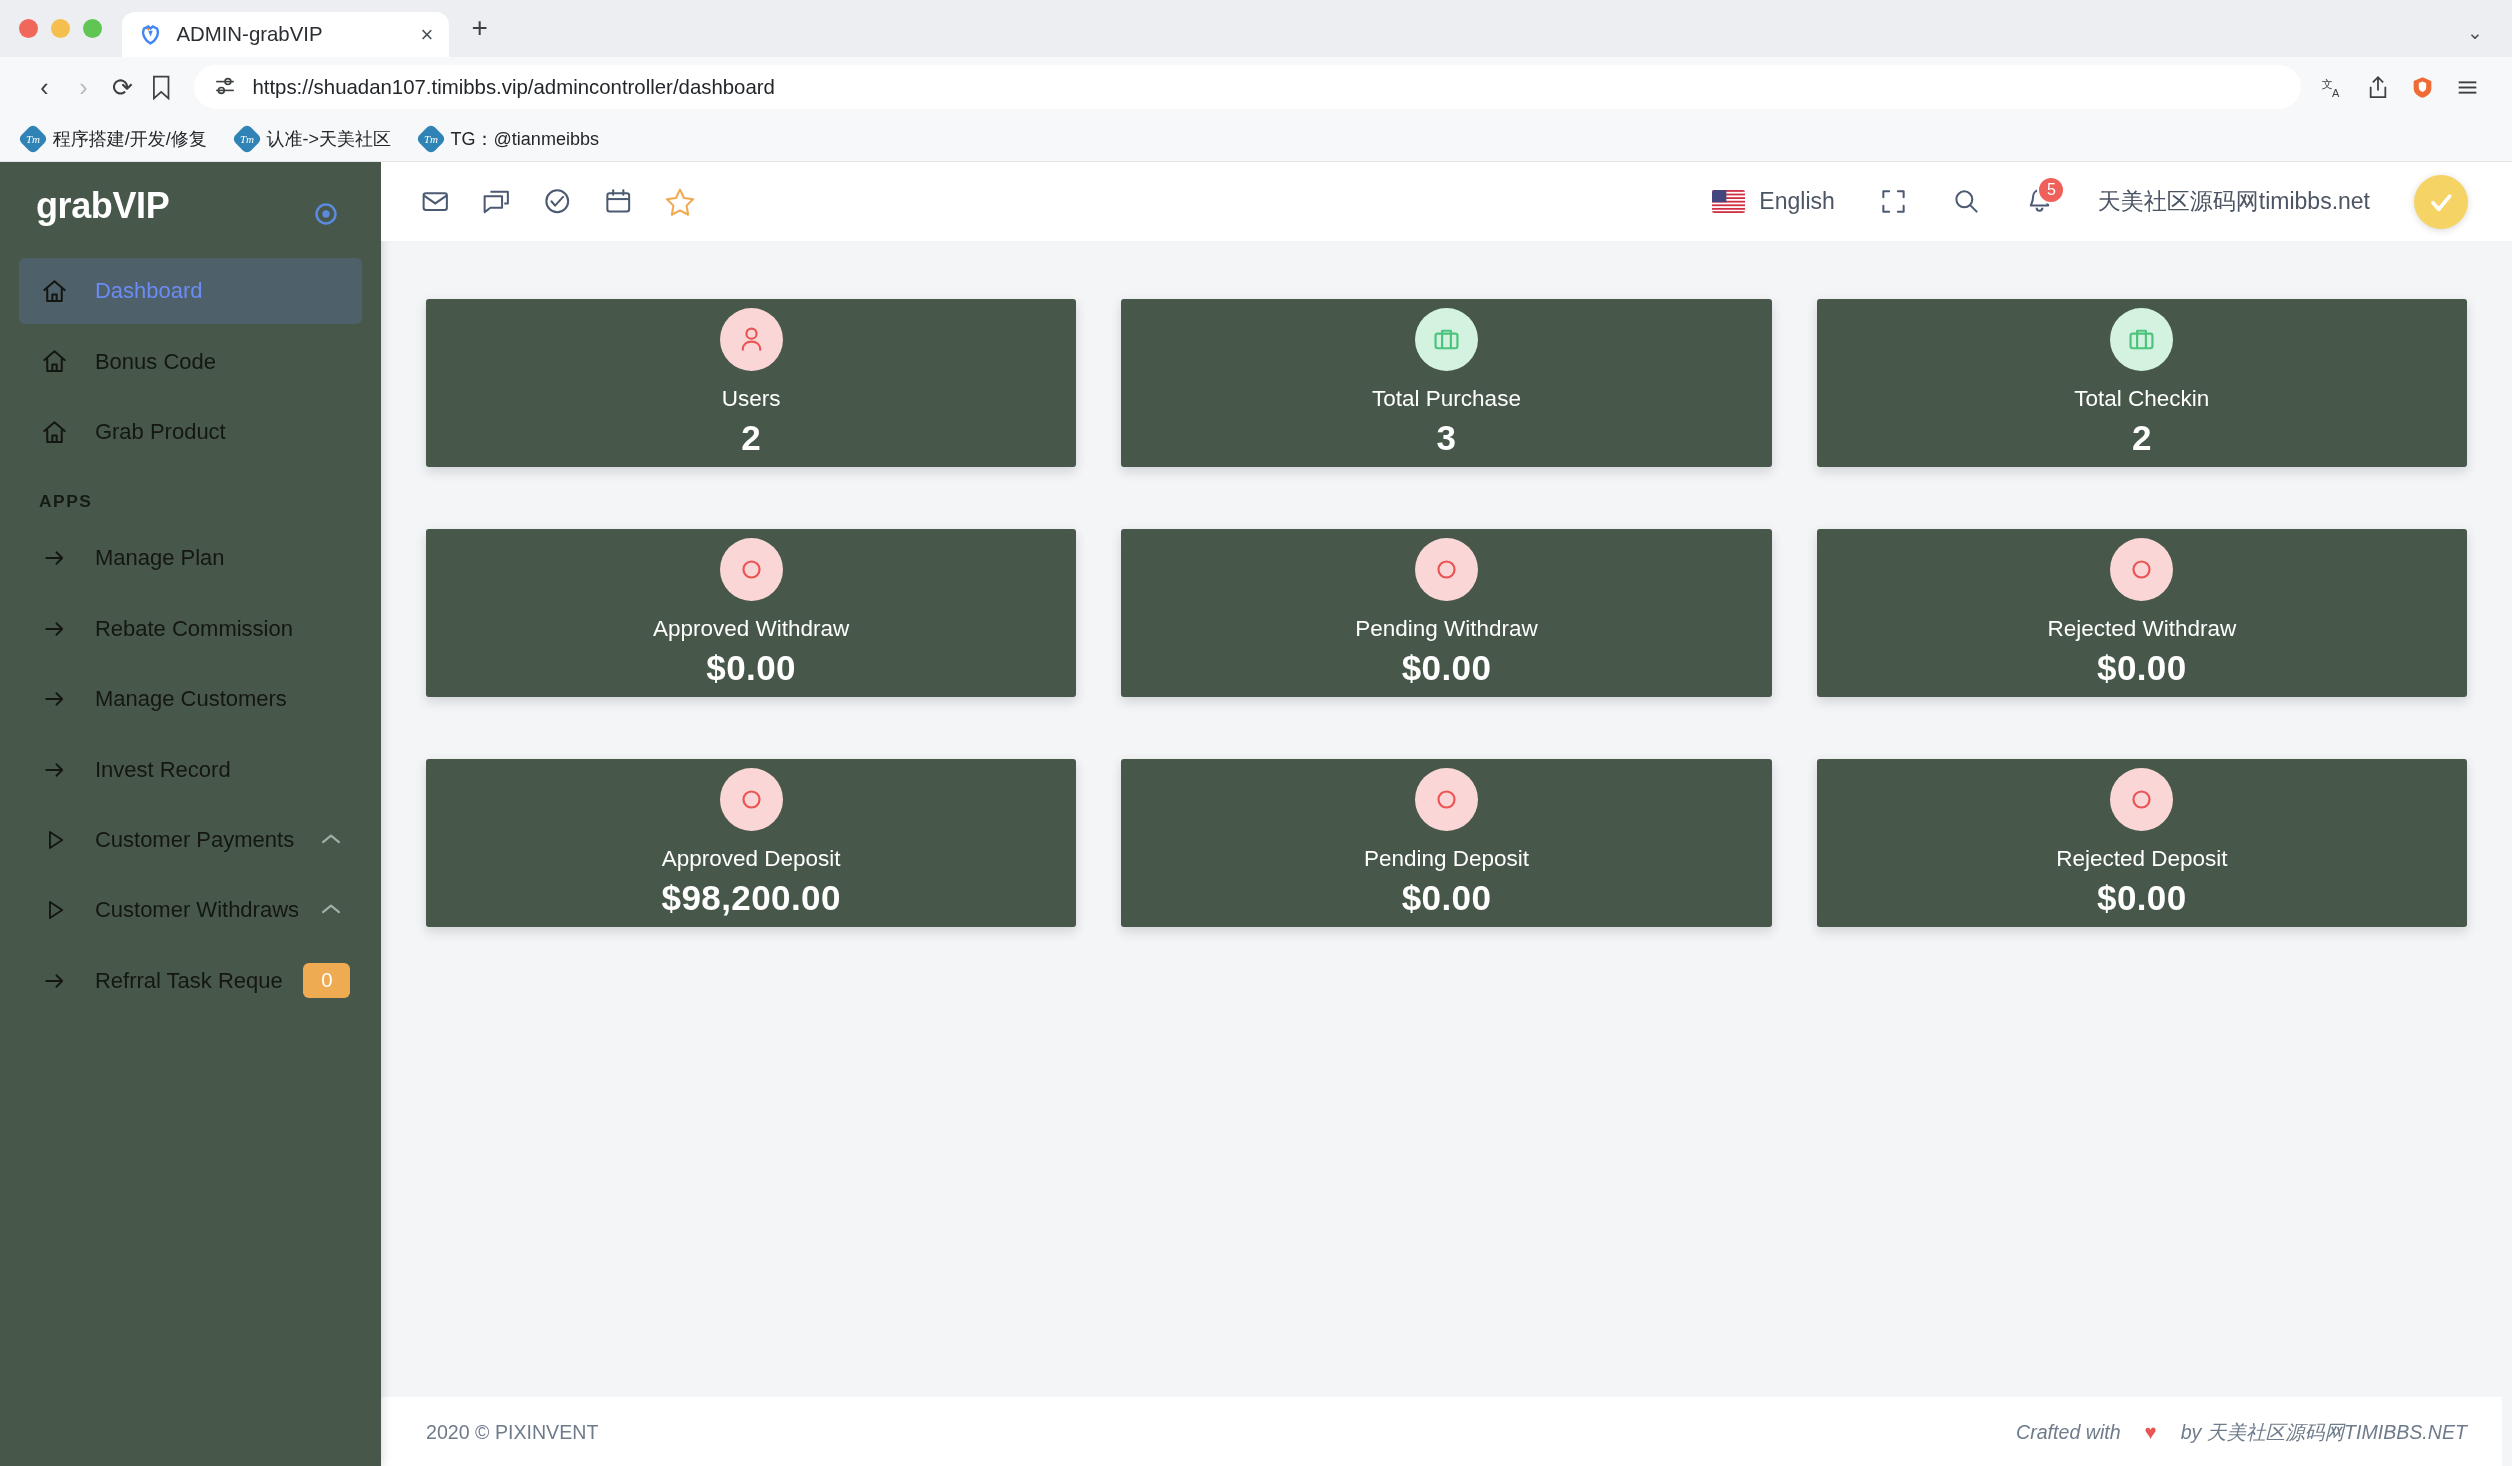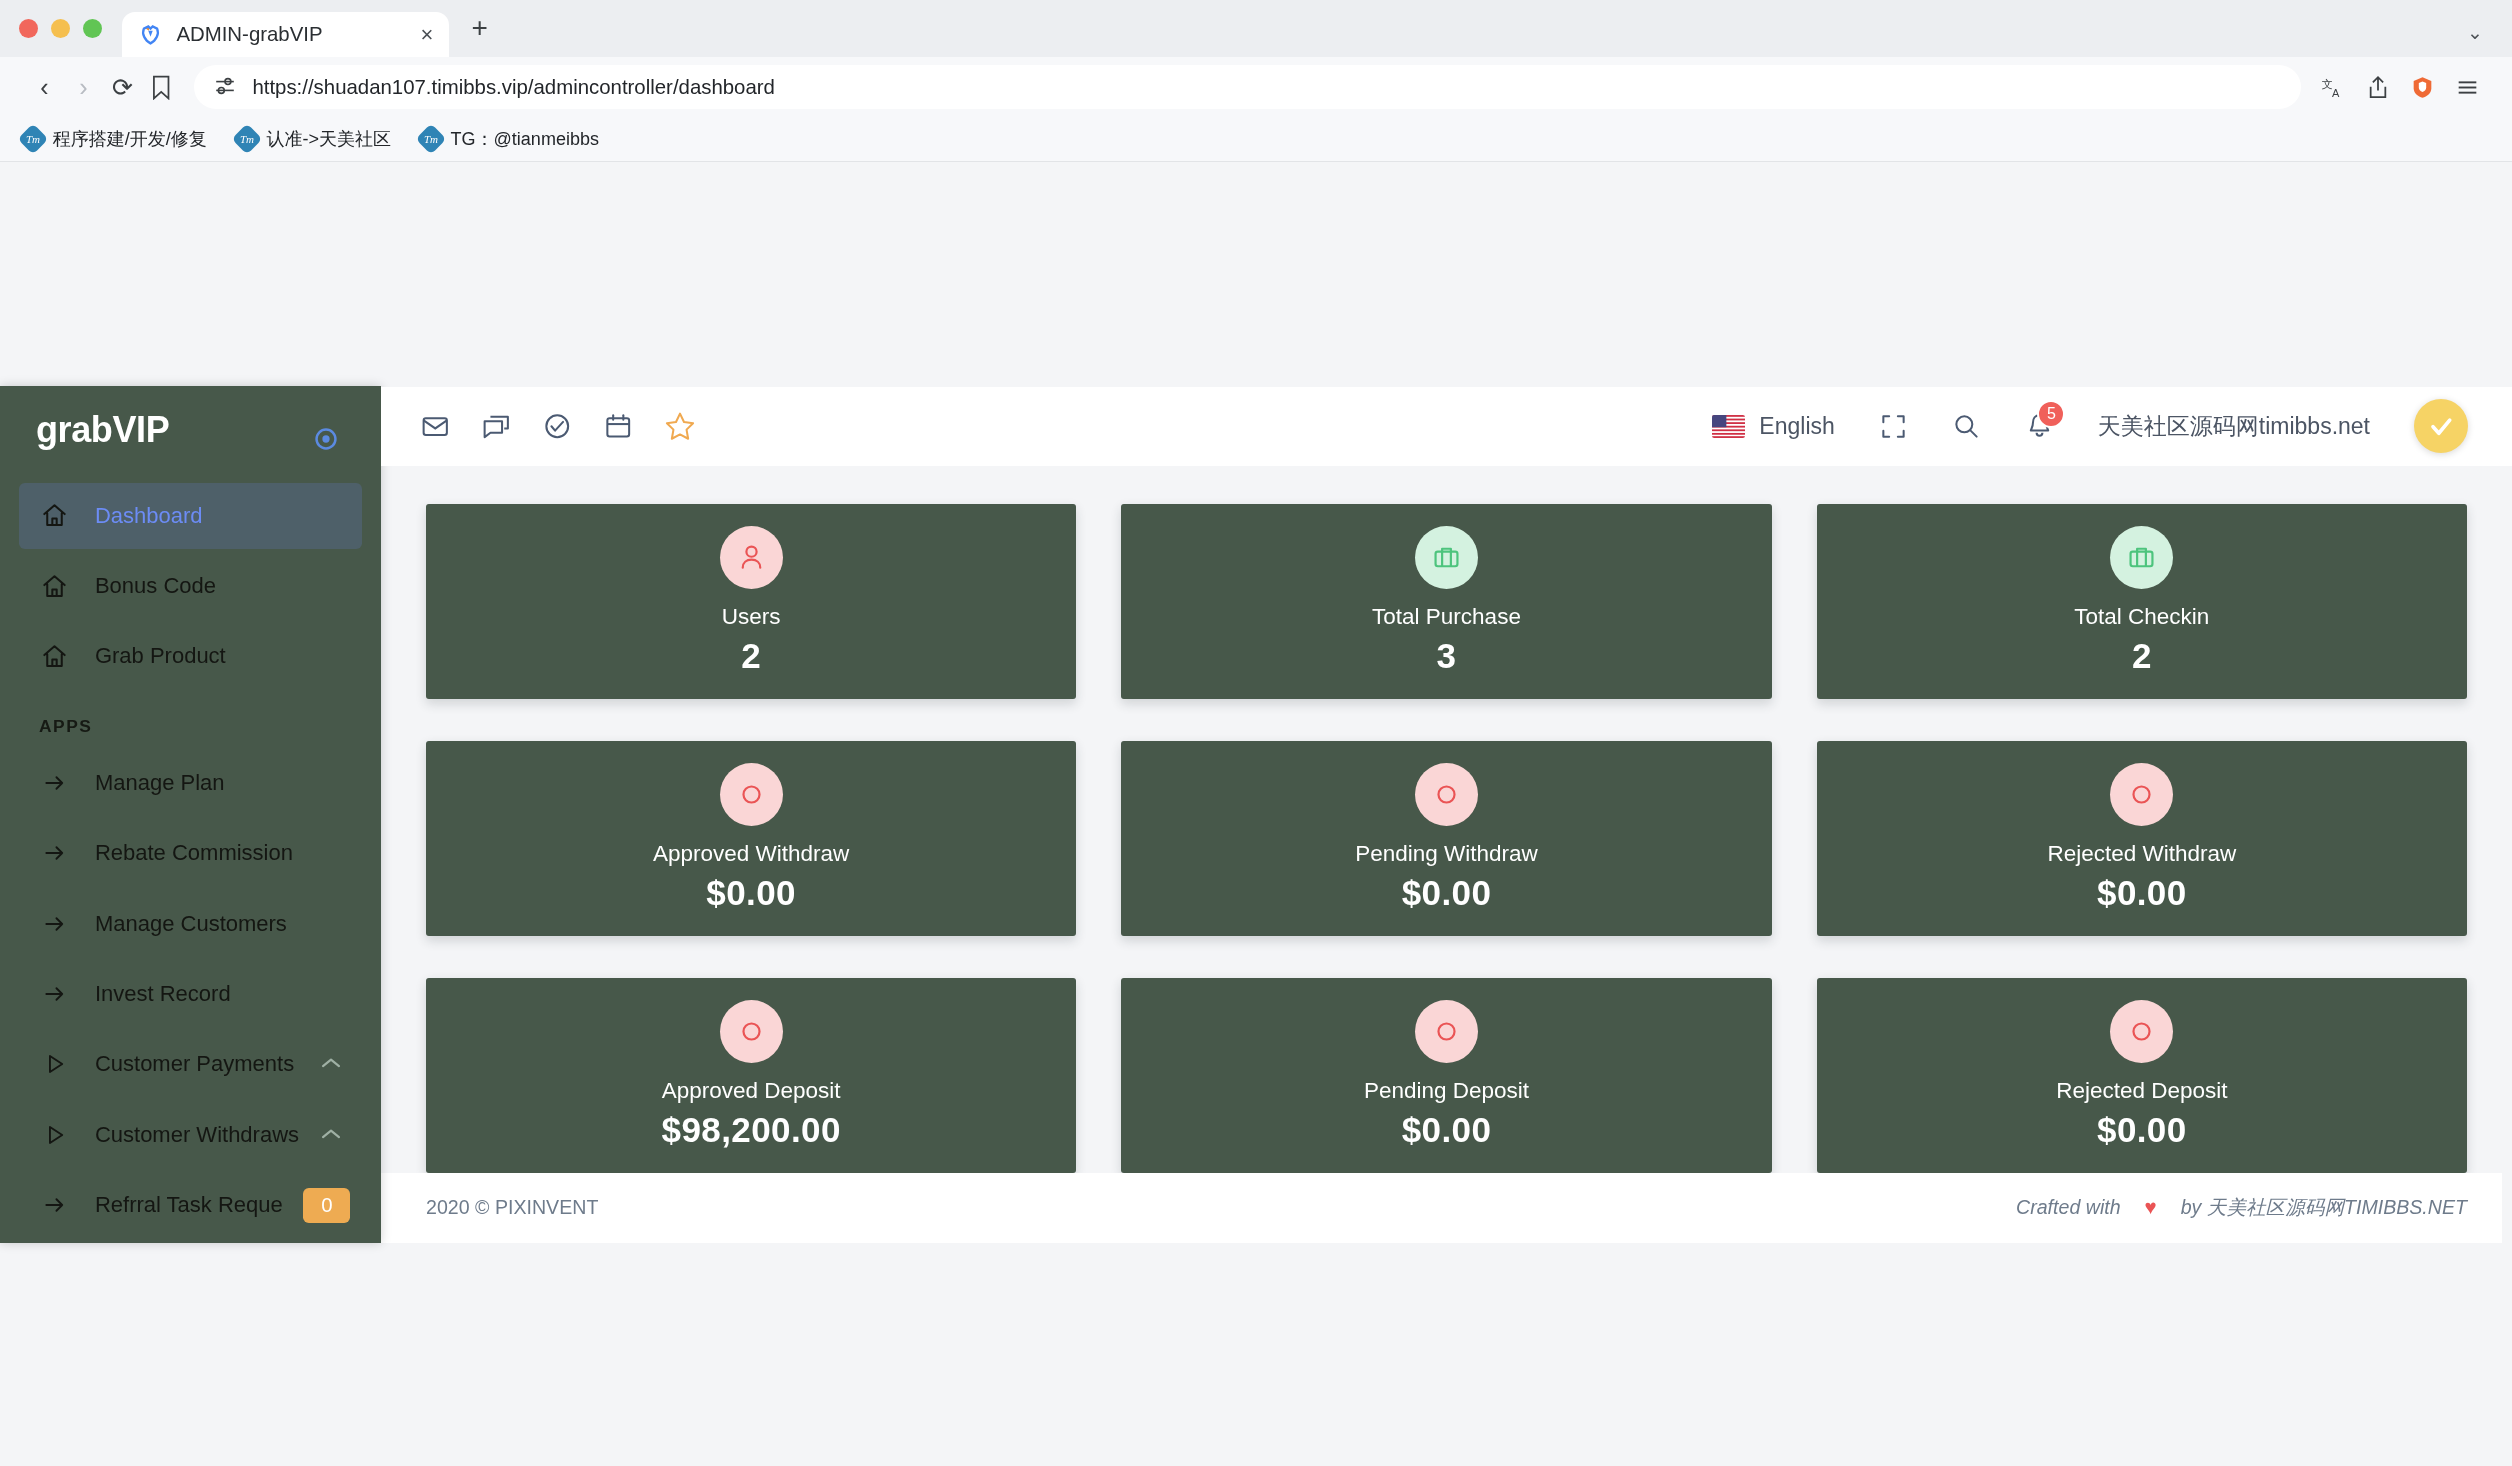--- a/index.html
+++ b/index.html
@@ -55,21 +55,21 @@
   .bm-ico {
     width: 22px; height: 22px; border-radius: 5.8px; background:#2f84b5;
     display:flex; align-items:center; justify-content:center;
     color:#fff; font-size: 11px; font-style: italic; font-family:"Liberation Serif", serif;
     transform: rotate(45deg);
   }
   .bm-ico span { transform: rotate(-45deg); }
   .bm-label { font-size: 18px; color:#23262a; white-space: nowrap; }
 
   
-  .app { flex: 1; display: flex; background:#f4f5f7; position: relative; overflow: hidden; align-items: center; }
+  .app { flex: 1; display: flex; background:#f4f5f7; position: relative; overflow: hidden; }
 
   
   .sidebar {
     width: 381px; flex: 0 0 381px; background:#47584a;
     display: flex; flex-direction: column; padding-top: 5.8px; position: relative;
     box-shadow: 0 0 10.2px rgba(0,0,0,.18);
   }
   .brand { height: 76px; display:flex; align-items:center; padding: 0 36px; position: relative; }
   .brand-name { font-size: 36px; color:#ffffff; font-weight: 600; letter-spacing: -0.4px; }
   .brand-pin { position: absolute; right: 39px; top: 30.5px; }
@@ -117,23 +117,24 @@
   .user-name { font-size: 23px; color:#4c5564; white-space:nowrap; }
   .avatar {
     width: 54px; height: 54px; border-radius: 50%; background:#f6d365;
     display:flex; align-items:center; justify-content:center; cursor: pointer;
     box-shadow: 0 1.5px 7.3px rgba(0,0,0,.15);
   }
 
   .content { flex: 1; padding: 38px 45px 0 45px; overflow: hidden; }
   .grid { display: grid; grid-template-columns: repeat(3, 1fr); gap: 42px 45px; }
   .card {
-    background:#47584a; border-radius: 2.9px; height: 195px;
+    background:#47584a; border-radius: 2.9px; height: 168px;
     display:flex; flex-direction: column; align-items:center; justify-content:center;
     box-shadow: 0 4.4px 10.2px rgba(34,41,47,.16);
+    margin-top: 20px;
   }
   .card-ico {
     width: 63px; height: 63px; border-radius: 50%;
     display:flex; align-items:center; justify-content:center; margin-bottom: 14.5px;
   }
   .card-ico.pink { background:#fad6d6; }
   .card-ico.greenish { background:#d4f2e0; }
   .card-title { font-size: 22.5px; color:#ffffff; margin-bottom: 5.8px; }
   .card-value { font-size: 35px; color:#ffffff; font-weight: 600; letter-spacing: 0.4px; }
 

